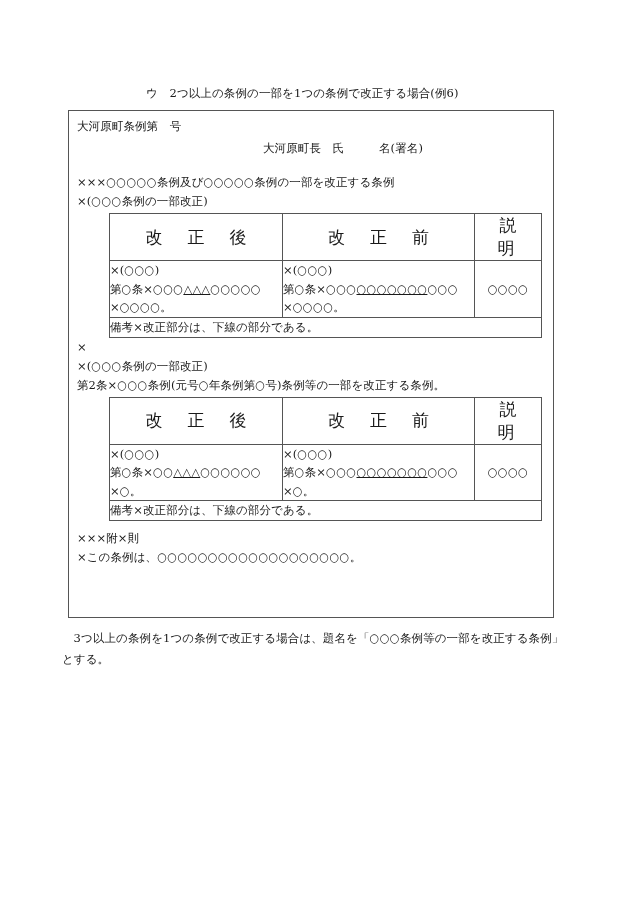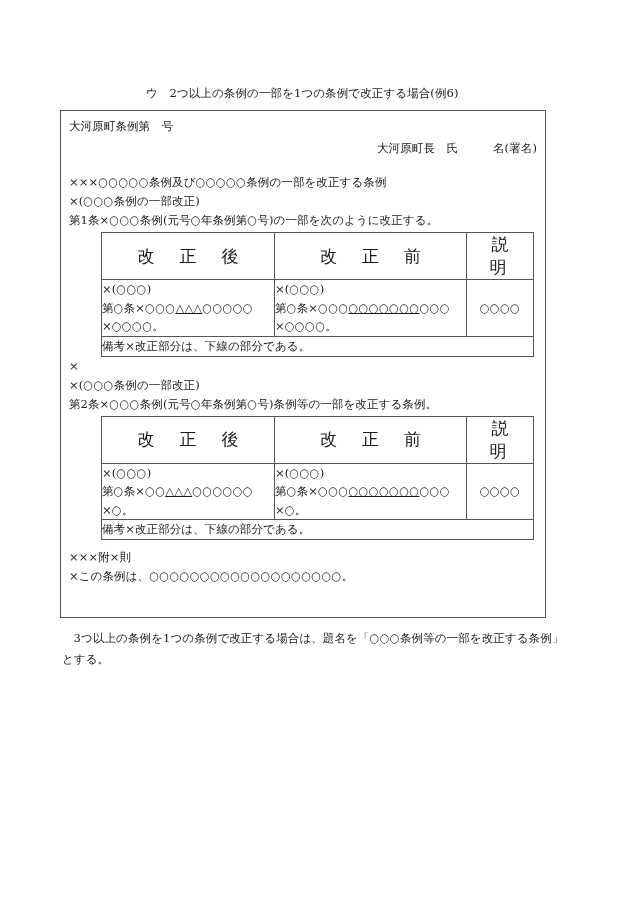--- a/index.html
+++ b/index.html
@@ -30,38 +30,38 @@
     font-size: 11.5px;
     line-height: 18px;
     white-space: pre;
     letter-spacing: 0.1px;
     margin-left: 40px;
   }
 
   
   .frame {
     position: absolute;
-    left: 60px;
+    left: 68px;
     top: 110px;
     width: 486px;
     height: 508px;
     border: 1px solid #555555;
     box-sizing: border-box;
     padding: 6px 8px 0 8px;
   }
 
   .line {
     font-size: 11.5px;
     line-height: 19px;
     white-space: pre;
     letter-spacing: 0.1px;
     min-height: 19px;
   }
   .line.sig {
-    text-align: right;
+    text-align: left;
     padding-left: 186px;
     line-height: 24px;
   }
   .spacer-sm { height: 8px; }
   .spacer-md { height: 13px; }
 
   
   .amd-table {
     width: 432px;
     margin: 2px 0 0 32px;
@@ -133,21 +133,20 @@
 
 
     <div class="line sig">大河原町長　氏　　　名(署名)</div>
 
     <div class="spacer-md"></div>
 
     <div class="line">×××○○○○○条例及び○○○○○条例の一部を改正する条例</div>
 
     <div class="line">×(○○○条例の一部改正)</div>
 
-    <div class="line">第1条×○○○条例(元号○年条例第○号)の一部を次のように改正する。</div>
 
     <table class="amd-table">
       <colgroup>
         <col class="col-after">
           <col class="col-before">
           <col class="col-note">
       </colgroup>
       <thead>
         <tr>
           <th>改　正　後</th>

